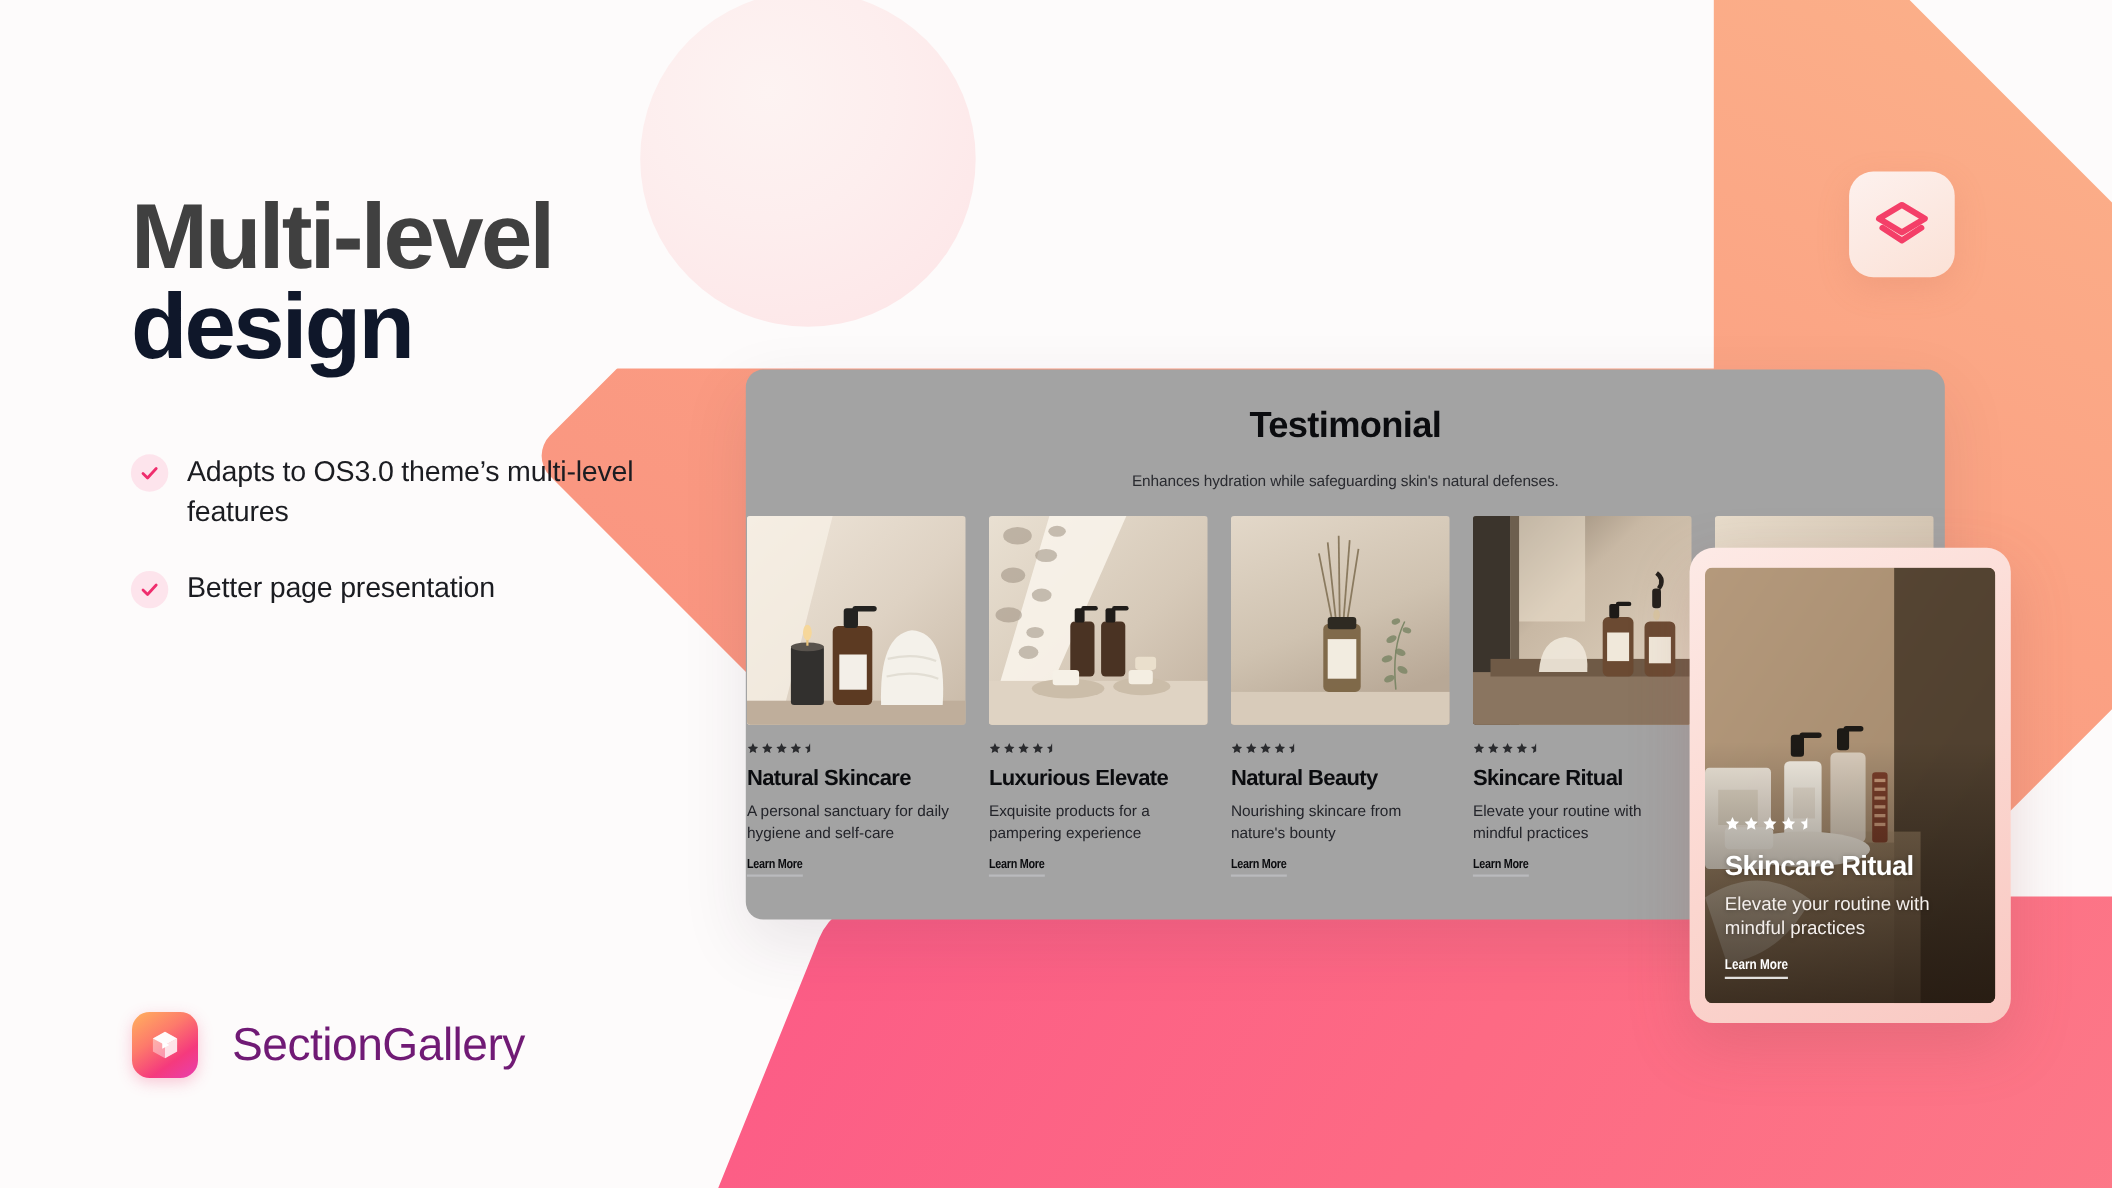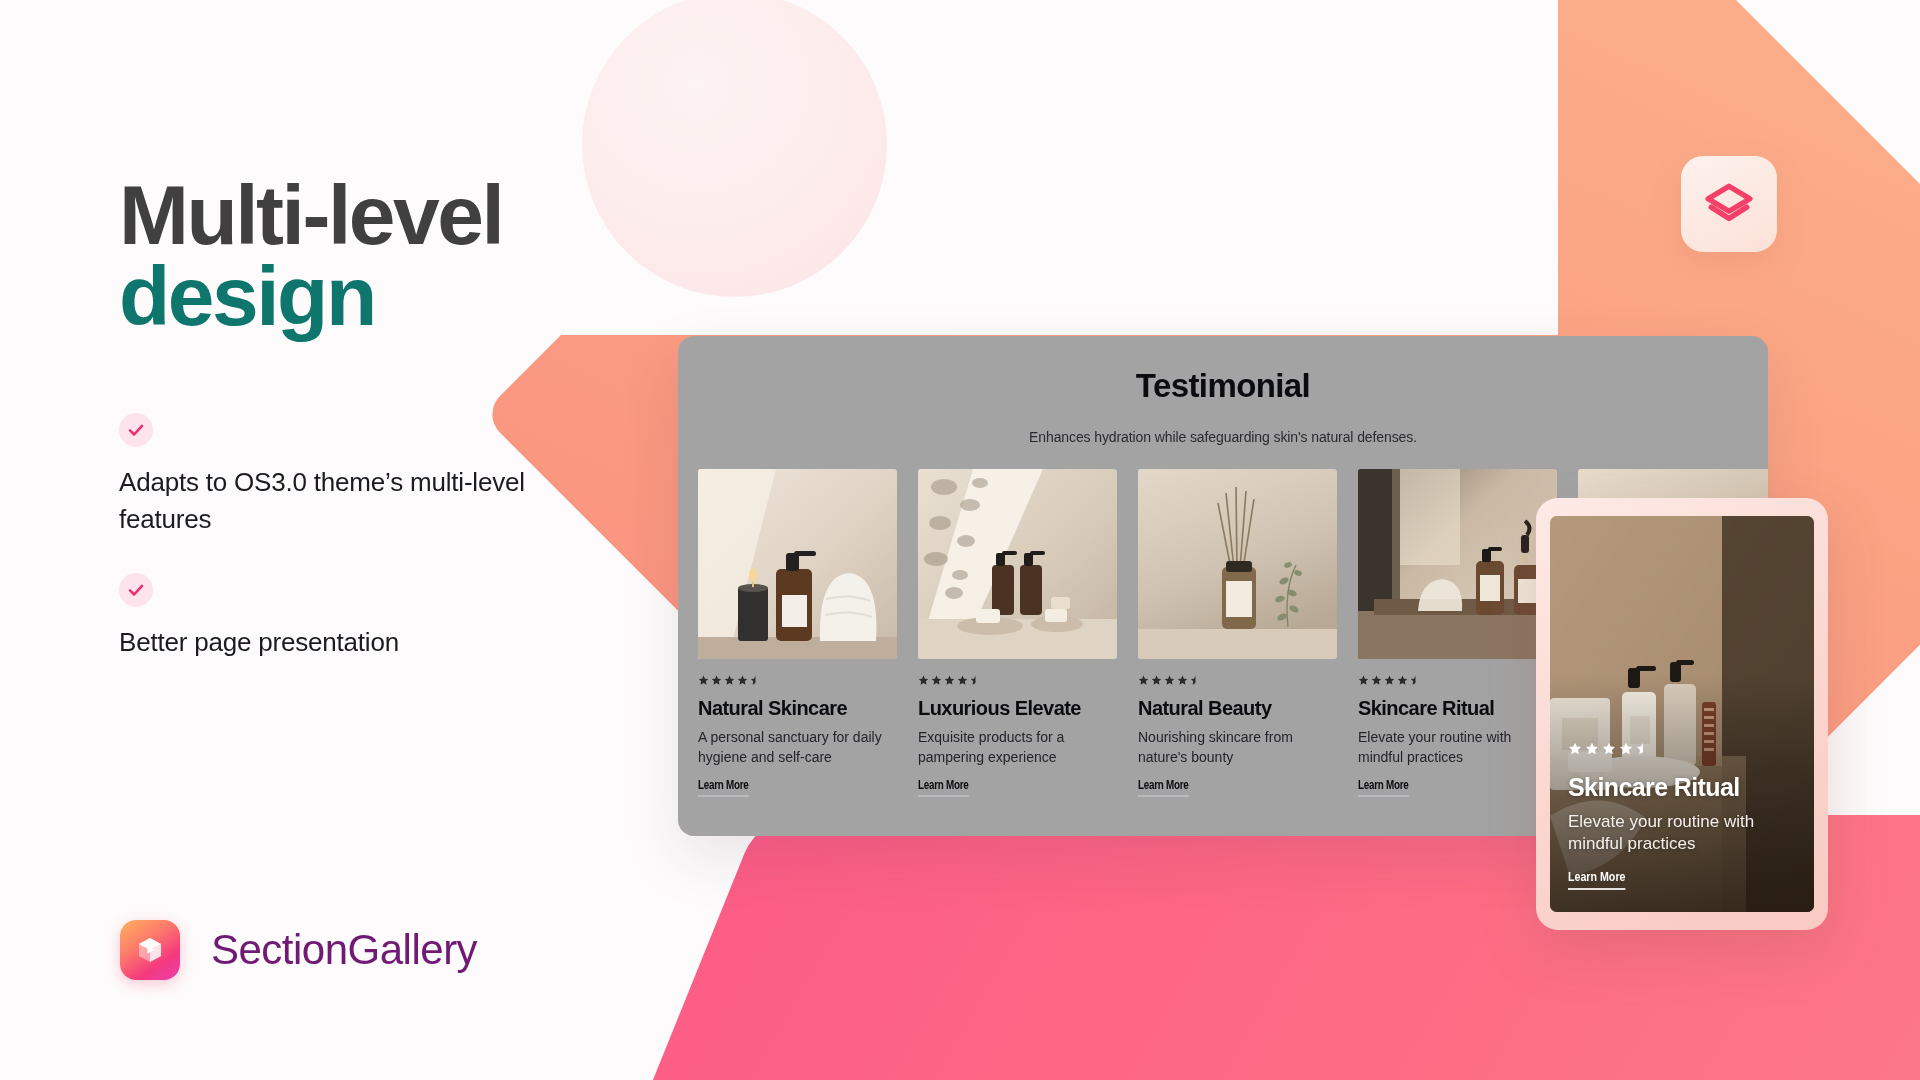--- a/index.html
+++ b/index.html
@@ -56,29 +56,28 @@
     z-index:20;
   }
   .headline {
     font-size:84px;
     font-weight:700;
     line-height:0.97;
     letter-spacing:-2.5px;
     color:#111217;
   }
   .headline .accent { color:#404040; display:block; }
-  .headline .plain  { color:#0f766e; display:block; }
+  .headline .plain  { color:#0f172a; display:block; }
 
   .features { margin-top:72px; }
   .feature {
     display:flex;
     align-items:flex-start;
     gap:17px;
     margin-bottom:32px;
-    flex-direction:column;
   }
   .check-badge {
     flex:0 0 auto;
     width:34px; height:34px;
     border-radius:50%;
     background:#fde4ec;
     display:flex; align-items:center; justify-content:center;
     margin-top:3px;
   }
   .check-badge svg { width:18px; height:18px; display:block; }
@@ -146,21 +145,21 @@
   .panel-sub {
     margin-top:24px;
     font-size:14px;
     color:#2a2b30;
     letter-spacing:-0.1px;
   }
 
   .cards {
     display:flex;
     gap:21px;
-    padding:0 20px;
+    padding:0 1px;
     margin-top:24px;
   }
   .card { width:199px; flex:0 0 199px; }
   .card-img {
     width:199px; height:190px;
     border-radius:3px;
     overflow:hidden;
     position:relative;
   }
   .card-stars { margin-top:16px; display:flex; gap:2px; }

